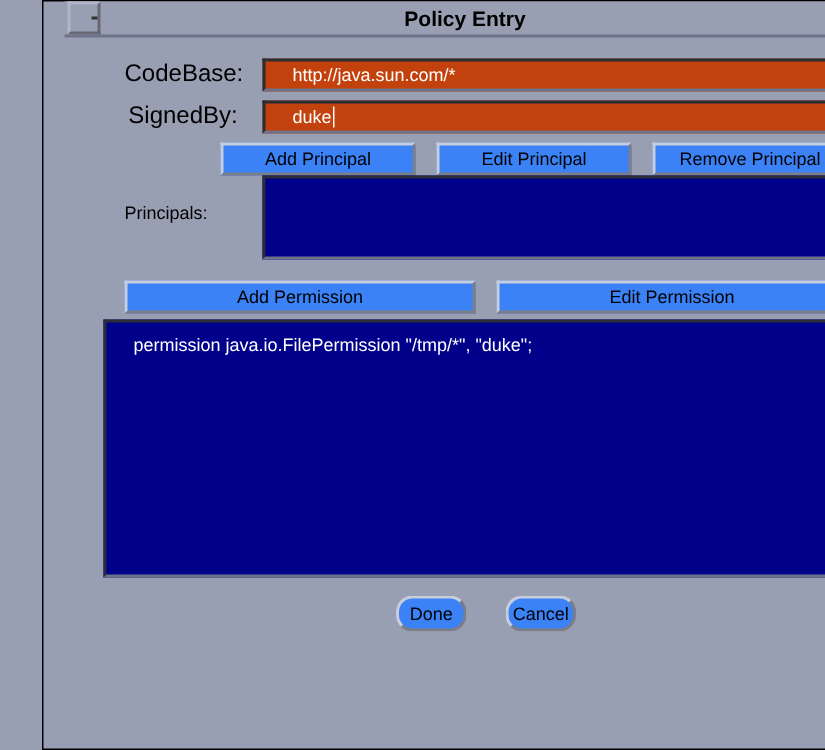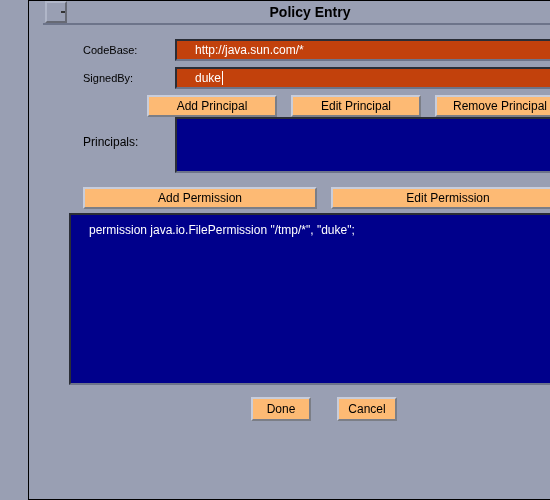--- a/index.html
+++ b/index.html
@@ -58,21 +58,22 @@
     flex-direction: column;
   }
   .row {
     display: flex;
     align-items: center;
     margin-bottom: 6px;
   }
   .label {
     width: 78px;
     color: #000;
-    font-size: 11px;
+    font-size: 16px;
+    text-align: center;
   }
   .textfield {
     flex: 1;
     background: #c2410c;
     color: #fff;
     height: 22px;
     border: 2px inset #6d748a;
     padding: 2px 4px;
     font-size: 12px;
     display: flex;
@@ -81,21 +82,21 @@
   }
   .caret {
     display: inline-block;
     width: 1px;
     height: 14px;
     background: #fff;
     margin-left: 1px;
     vertical-align: middle;
   }
   .btn {
-    background: #fdba74;
+    background: #3b82f6;
     border: 2px outset #c8cddb;
     height: 22px;
     font-size: 12px;
     color: #000;
     display: flex;
     align-items: center;
     justify-content: center;
     cursor: pointer;
   }
   .principal-btns {
@@ -137,22 +138,23 @@
     line-height: 18px;
     overflow: hidden;
   }
   .footer {
     display: flex;
     justify-content: center;
     gap: 12px;
     padding: 12px 0 14px 0;
   }
   .footer .btn {
-    width: 60px;
+    width: 47px;
     height: 24px;
+    border-radius: 11px;
   }
 </style>
 </head>
 <body>
 
 <div class="window">
   <div class="titlebar">
     <div class="sysmenu">
       <div class="sysmenu-dash"></div>
     </div>

